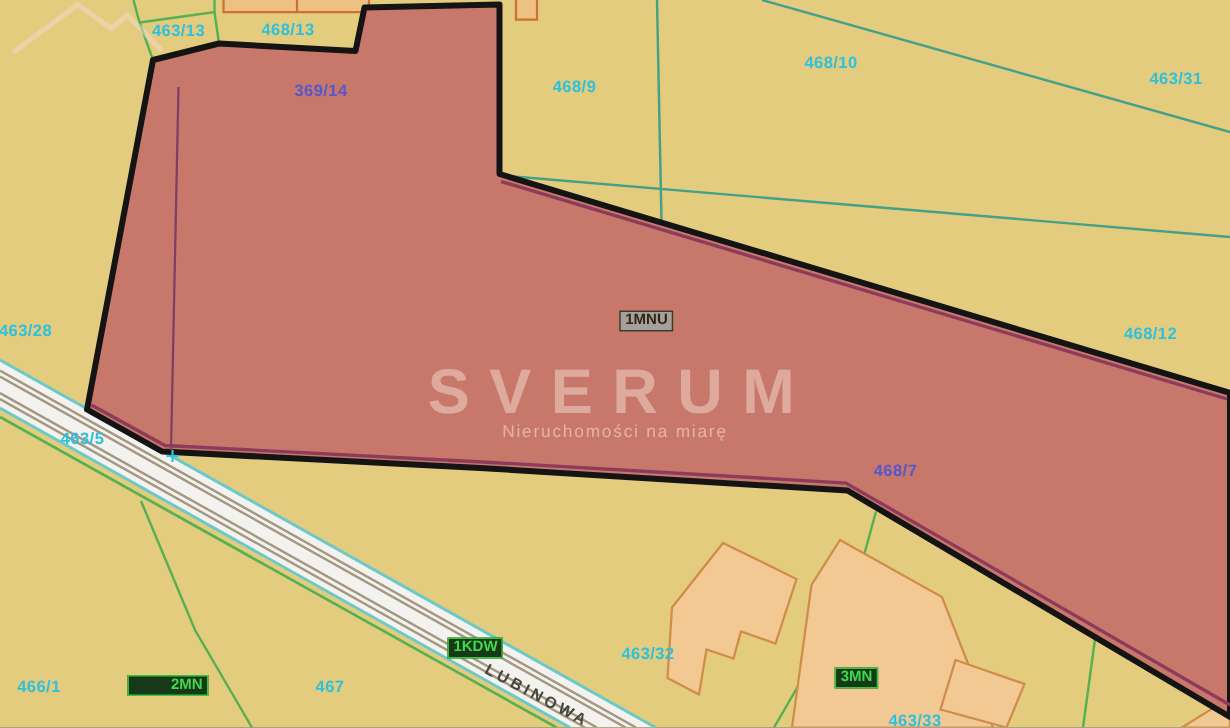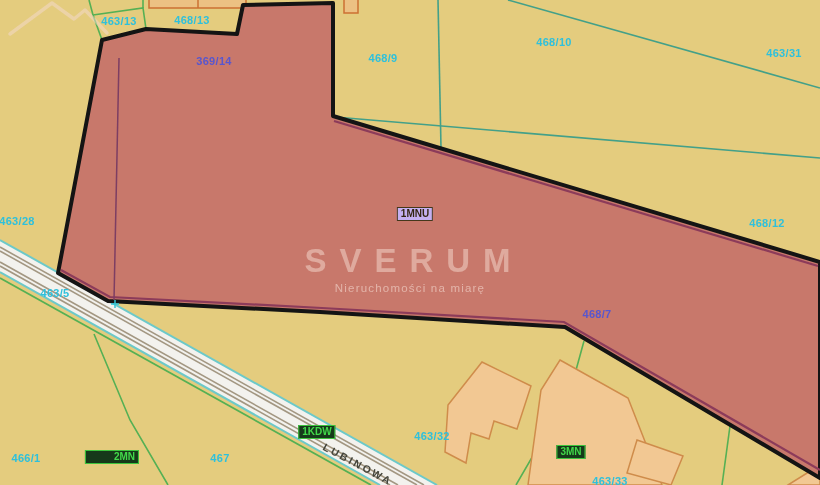--- a/index.html
+++ b/index.html
@@ -16,31 +16,31 @@
   }
   .plabel.cyan{color:#2ec0dc;}
   .plabel.blue{color:#5856ce;}
   
   .zbadge{
     position:absolute;transform:translate(-50%,-50%);
     font-size:10px;font-weight:700;line-height:12px;
     padding:0 3px;white-space:nowrap;
   }
   .zbadge.green{background:#16391a;color:#42d84a;border:1.5px solid #3cc43c;}
-  .zbadge.olive{background:#c4b5fd;color:#241d08;border:1.5px solid #3a3214;opacity:.92;}
+  .zbadge.olive{background:#a3a3a3;color:#241d08;border:1.5px solid #3a3214;opacity:.92;margin-left:16px;}
   
   .street{
     position:absolute;left:358px;top:464px;
     transform:translate(-50%,-50%) rotate(28deg);
     font-size:10.5px;font-weight:700;letter-spacing:2.5px;color:#44453c;white-space:nowrap;
   }
   
   .wm-title{
     position:absolute;left:414px;top:261px;transform:translate(-50%,-50%);
-    font-size:33px;font-weight:700;letter-spacing:13px;
+    font-size:42px;font-weight:700;letter-spacing:13px;
     color:rgba(244,216,206,.52);white-space:nowrap;
   }
   .wm-sub{
     position:absolute;left:410px;top:288px;transform:translate(-50%,-50%);
     font-size:11.5px;letter-spacing:1.2px;color:rgba(244,216,206,.62);white-space:nowrap;
   }
   .wm-roof{position:absolute;left:352px;top:218px;}
 </style>
 </head>
 <body>

